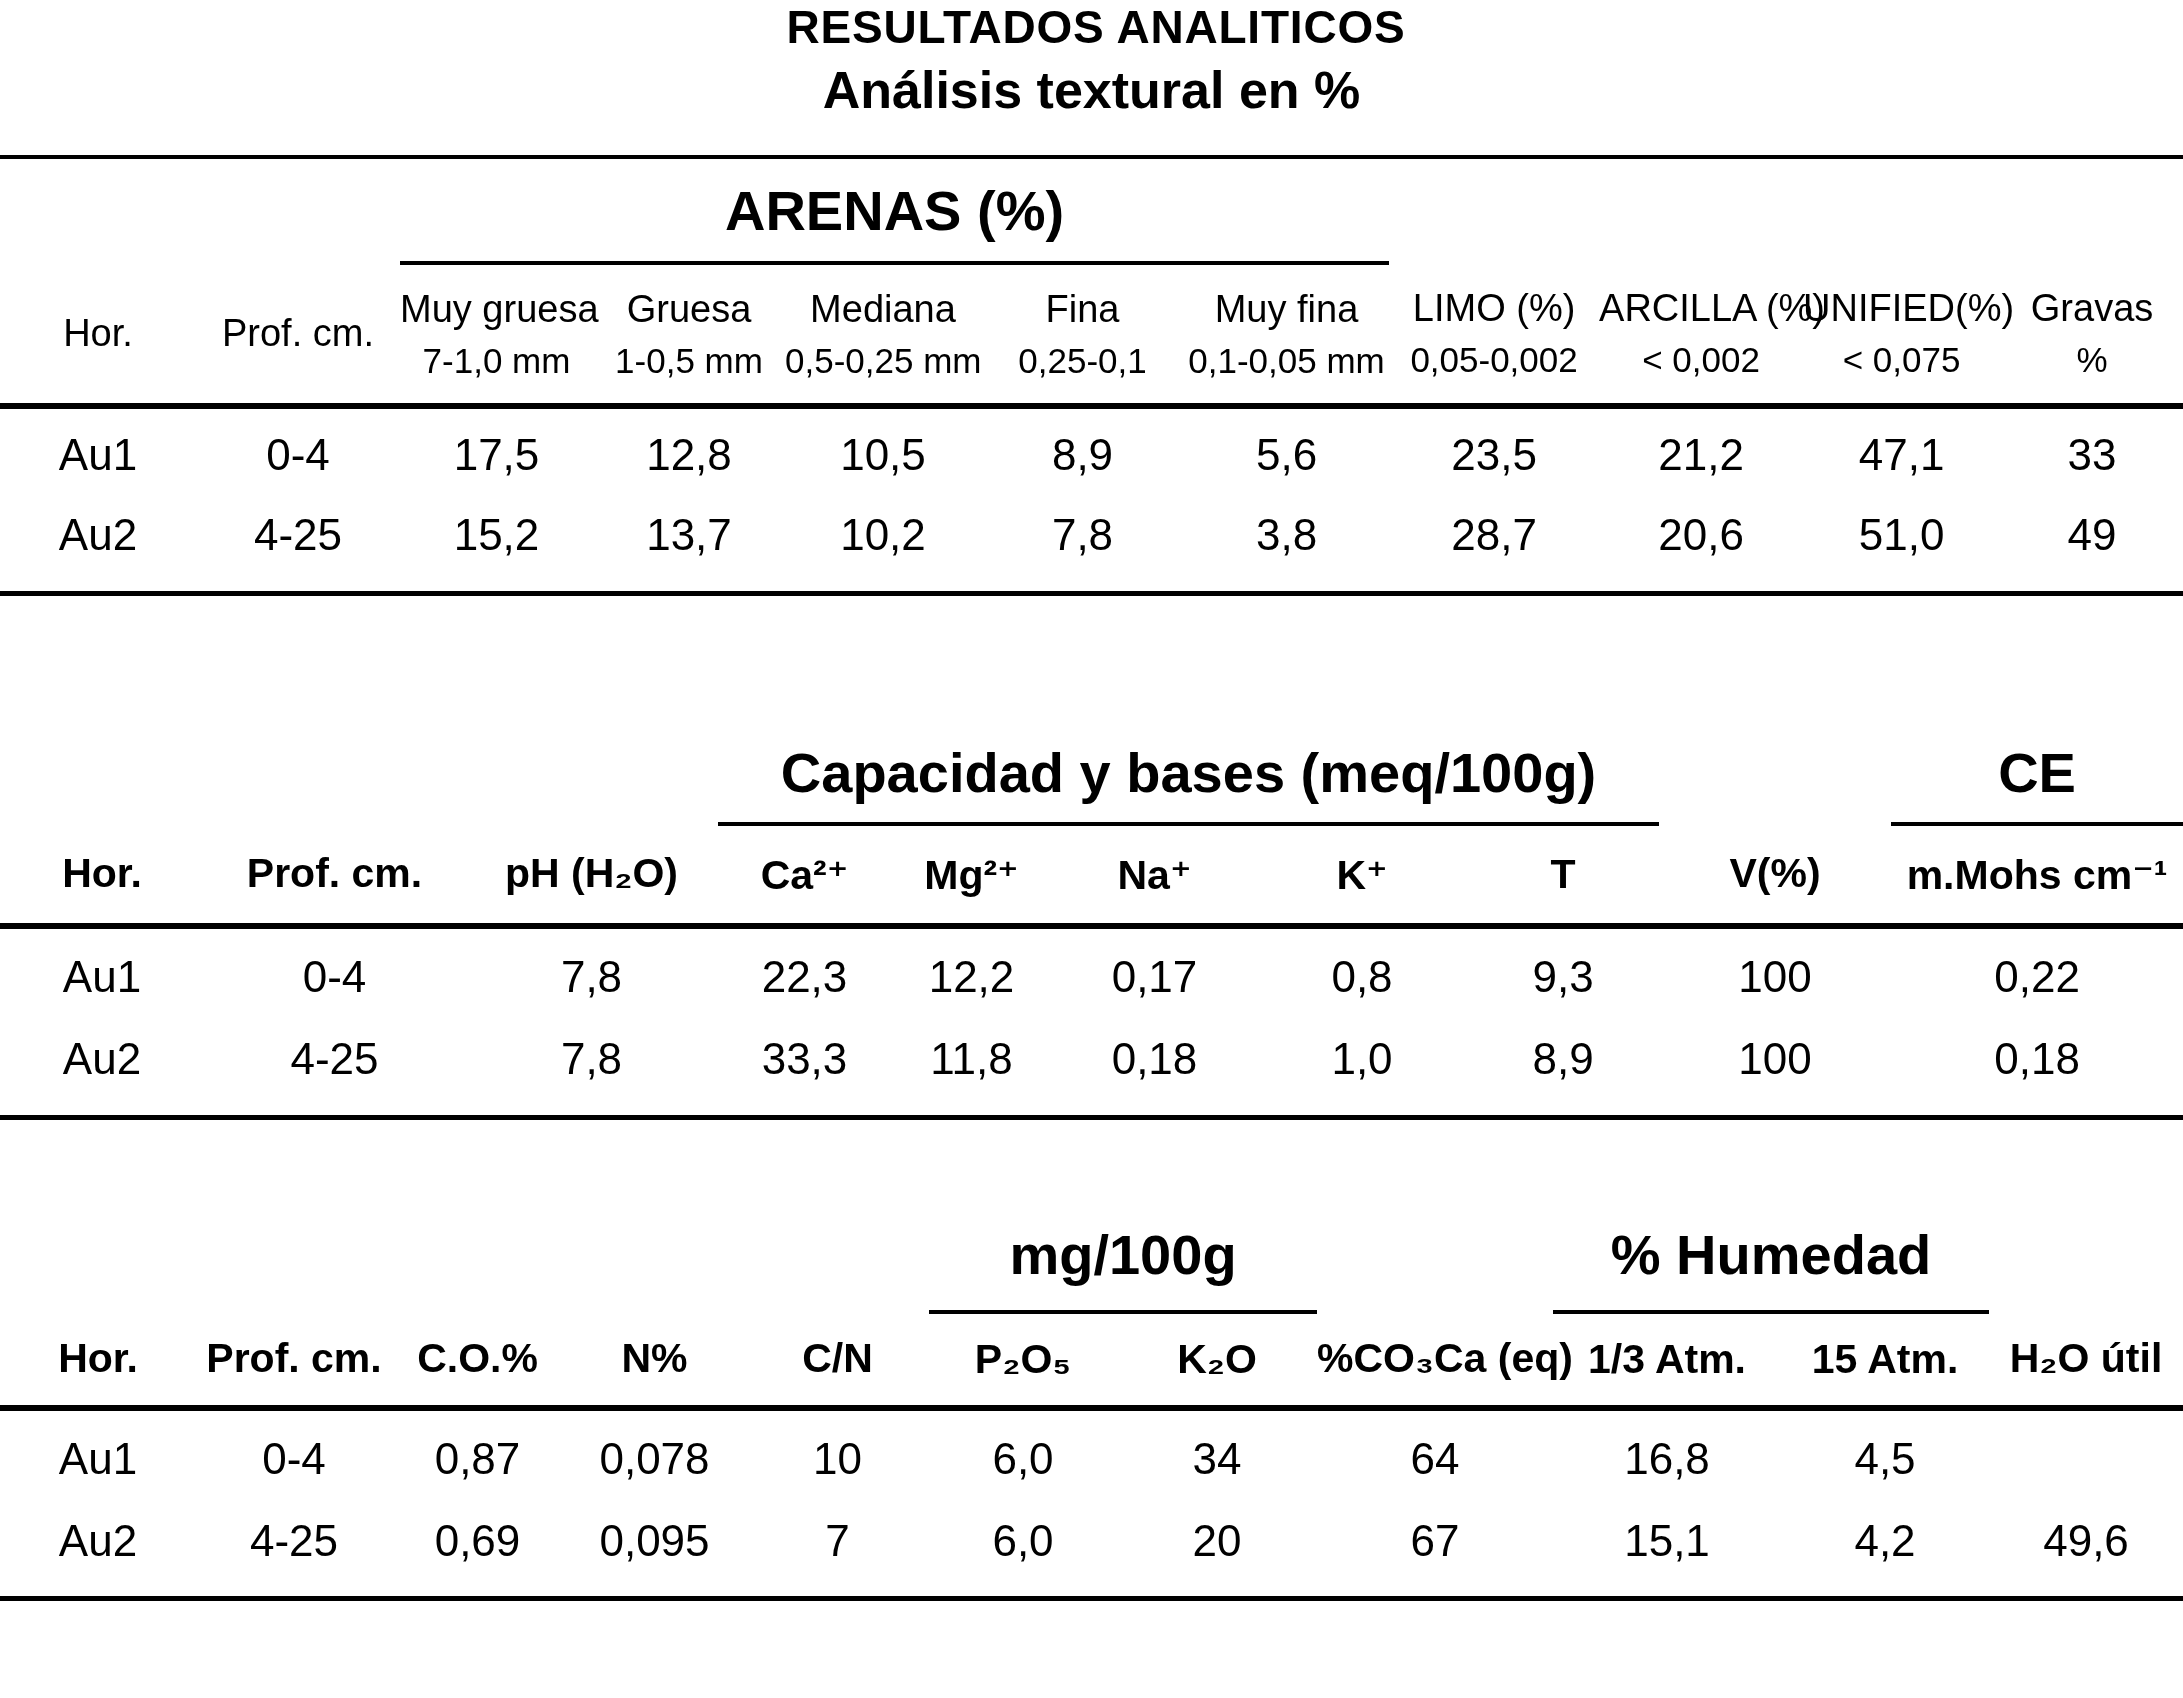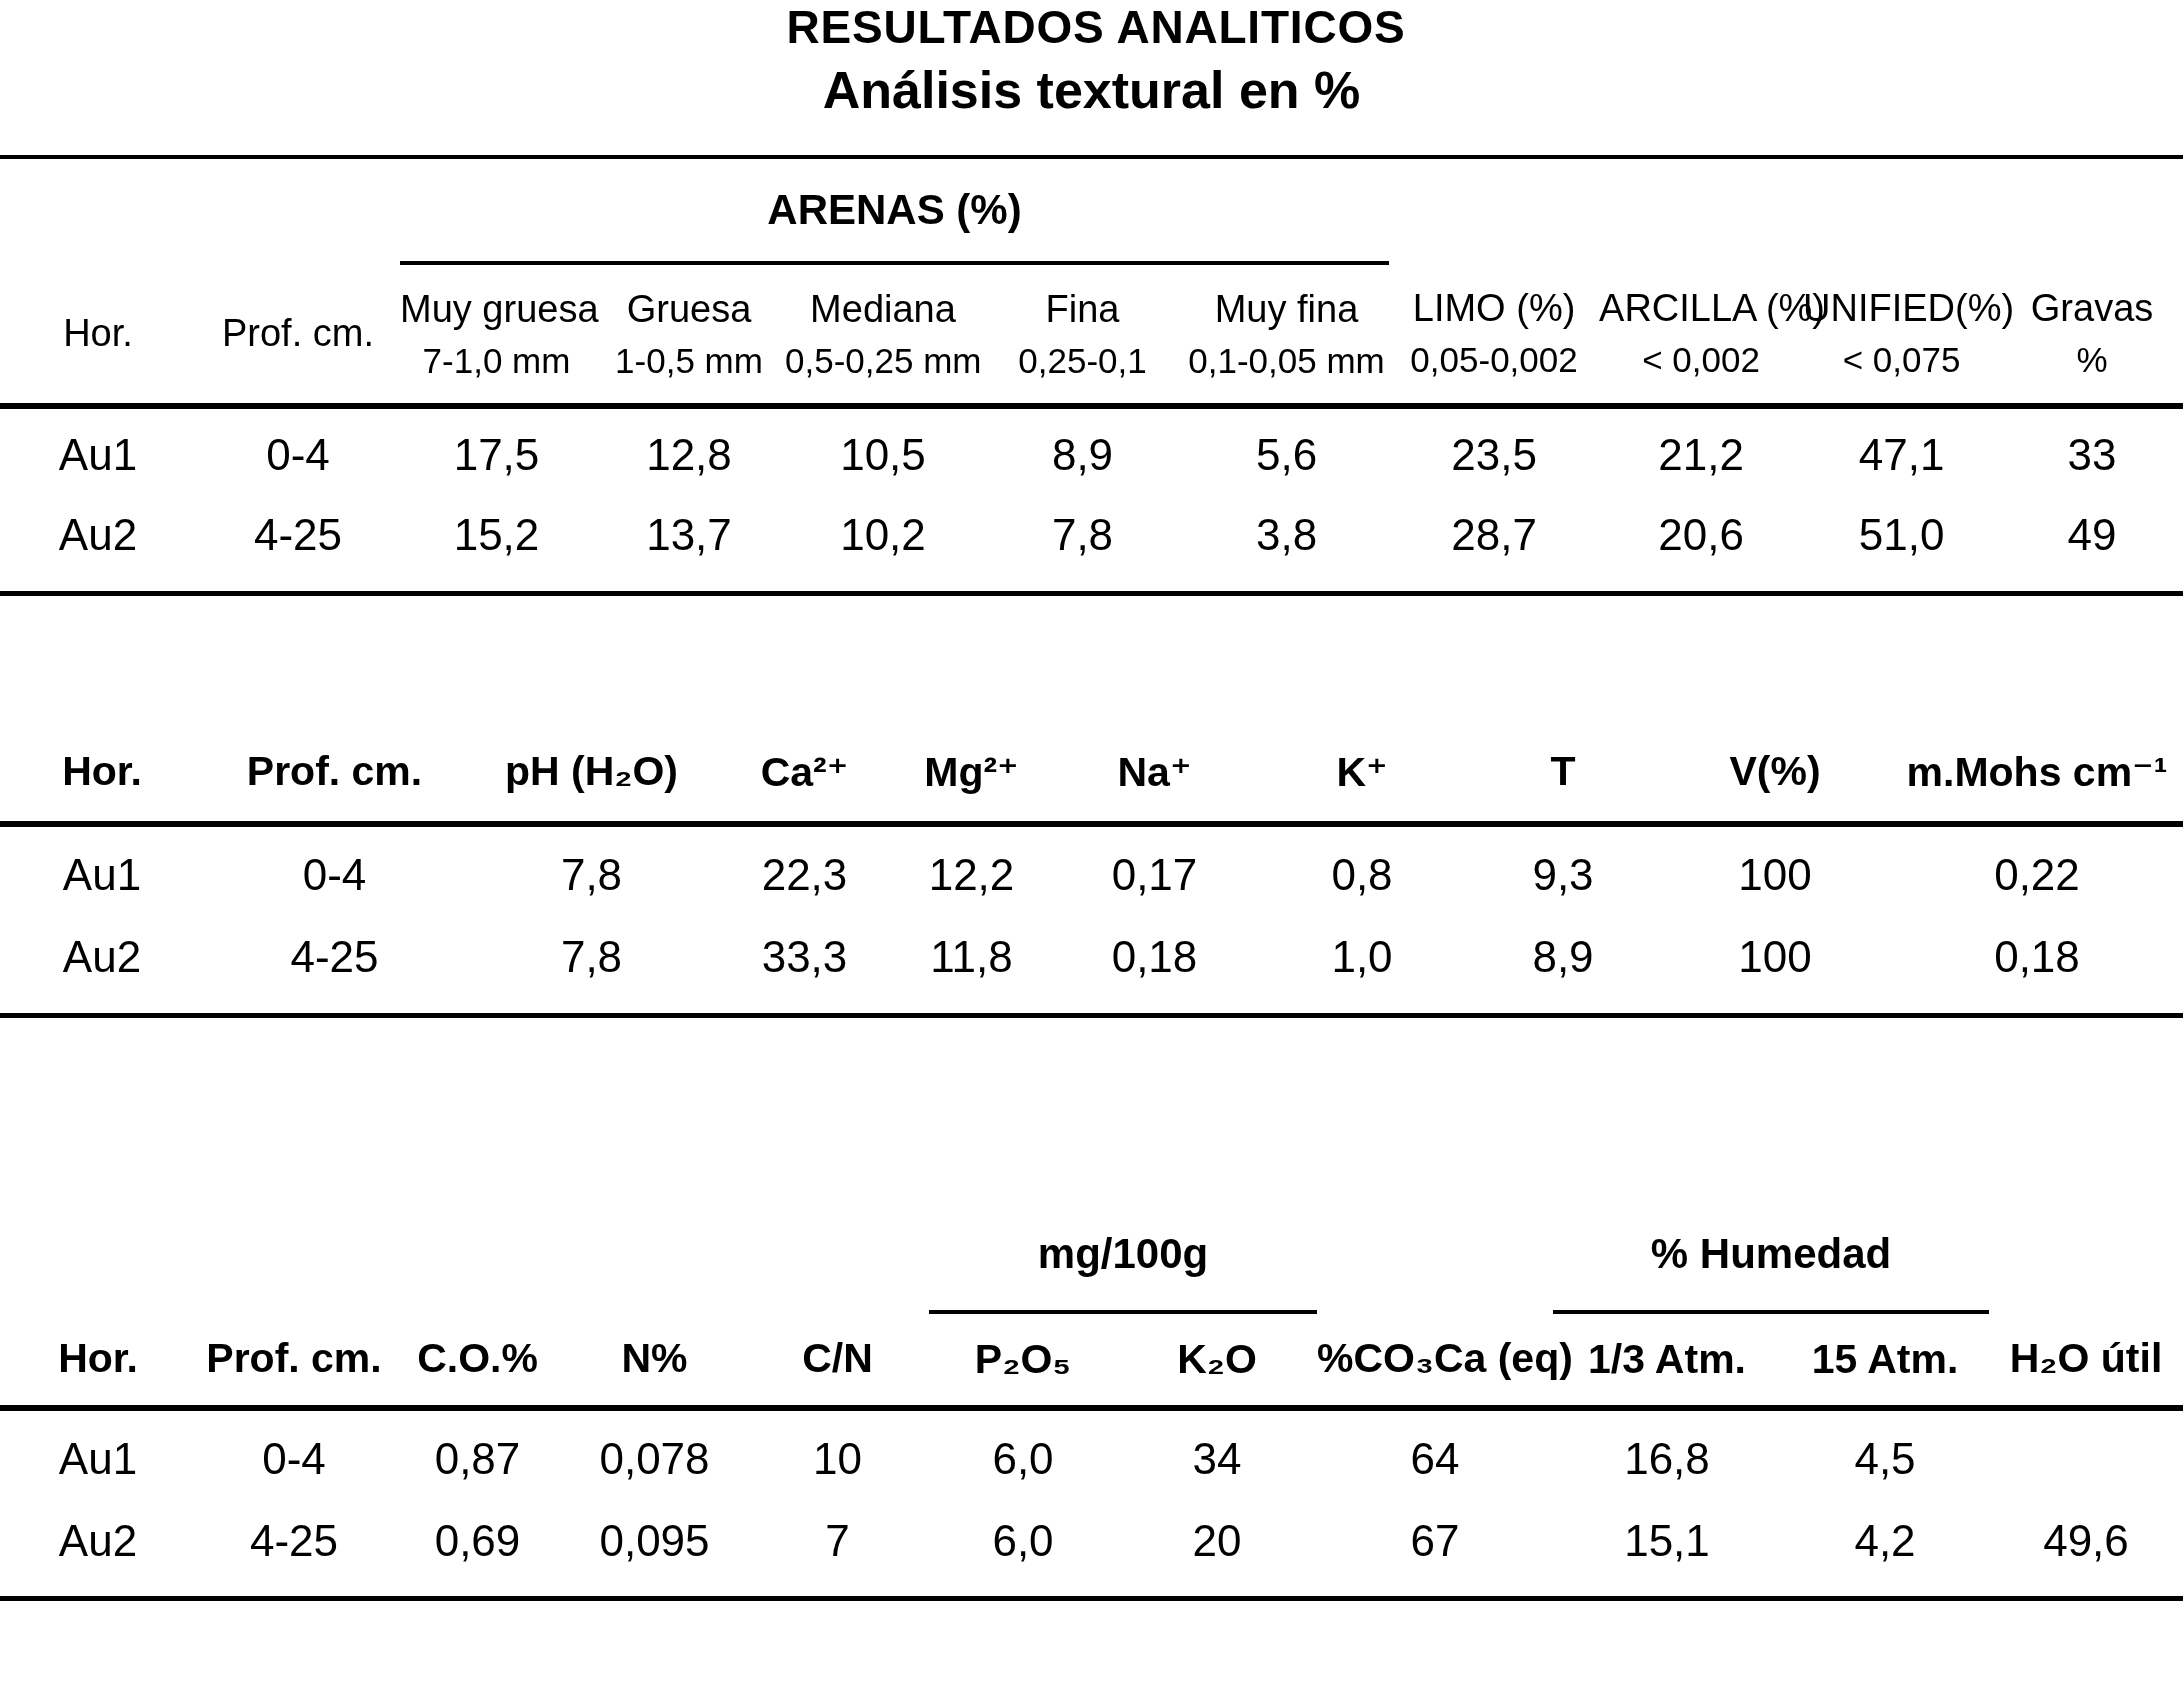--- a/index.html
+++ b/index.html
@@ -22,21 +22,21 @@
   }
   table {
     position: absolute; left: 0; width: 2183px;
     border-collapse: collapse; table-layout: fixed;
     border-bottom: 5.7px solid #000;
   }
   td { padding: 0; text-align: center; vertical-align: middle; white-space: nowrap; overflow: visible; }
   #t1 { top: 155px; border-top: 4.9px solid #000; }
   #t2 { top: 722px; }
   #t3 { top: 1198px; }
-  .grp .gcell { font-weight: bold; font-size: 42px; border-bottom: 4.1px solid #000; }
+  .grp .gcell { font-weight: bold; font-size: 56px; border-bottom: 4.1px solid #000; }
   .hed td { border-bottom: 6.5px solid #000; }
   #t1 .grp { height: 106px; }
   #t1 .hed { height: 143px; }
   #t1 .d1 { height: 94px; }
   #t1 .d2 { height: 69px; }
   #t1 .sp { height: 24.5px; }
   #t2 .grp { height: 102px; }
   #t2 .hed { height: 102px; }
   #t2 .d1 { height: 98px; }
   #t2 .d2 { height: 69px; }
@@ -162,20 +162,26 @@
       <col style="width:253px">
       <col style="width:173px">
     <col style="width:161px">
       <col style="width:205px">
       <col style="width:210px">
       <col style="width:192px">
     <col style="width:232px">
       <col style="width:292px">
   </colgroup>
   <tbody>
+      <tr class="grp">
+    <td colspan="3"></td>
+    <td colspan="5" class="gcell">Capacidad y bases (meq/100g)</td>
+    <td></td>
+    <td class="gcell">CE</td>
+  </tr>
   <tr class="hed">
     <td>Hor.</td>
     <td>Prof. cm.</td>
     <td>pH (H₂O)</td>
     <td>Ca²⁺</td>
     <td>Mg²⁺</td>
     <td>Na⁺</td>
     <td>K⁺</td>
     <td>T</td>
     <td>V(%)</td>

